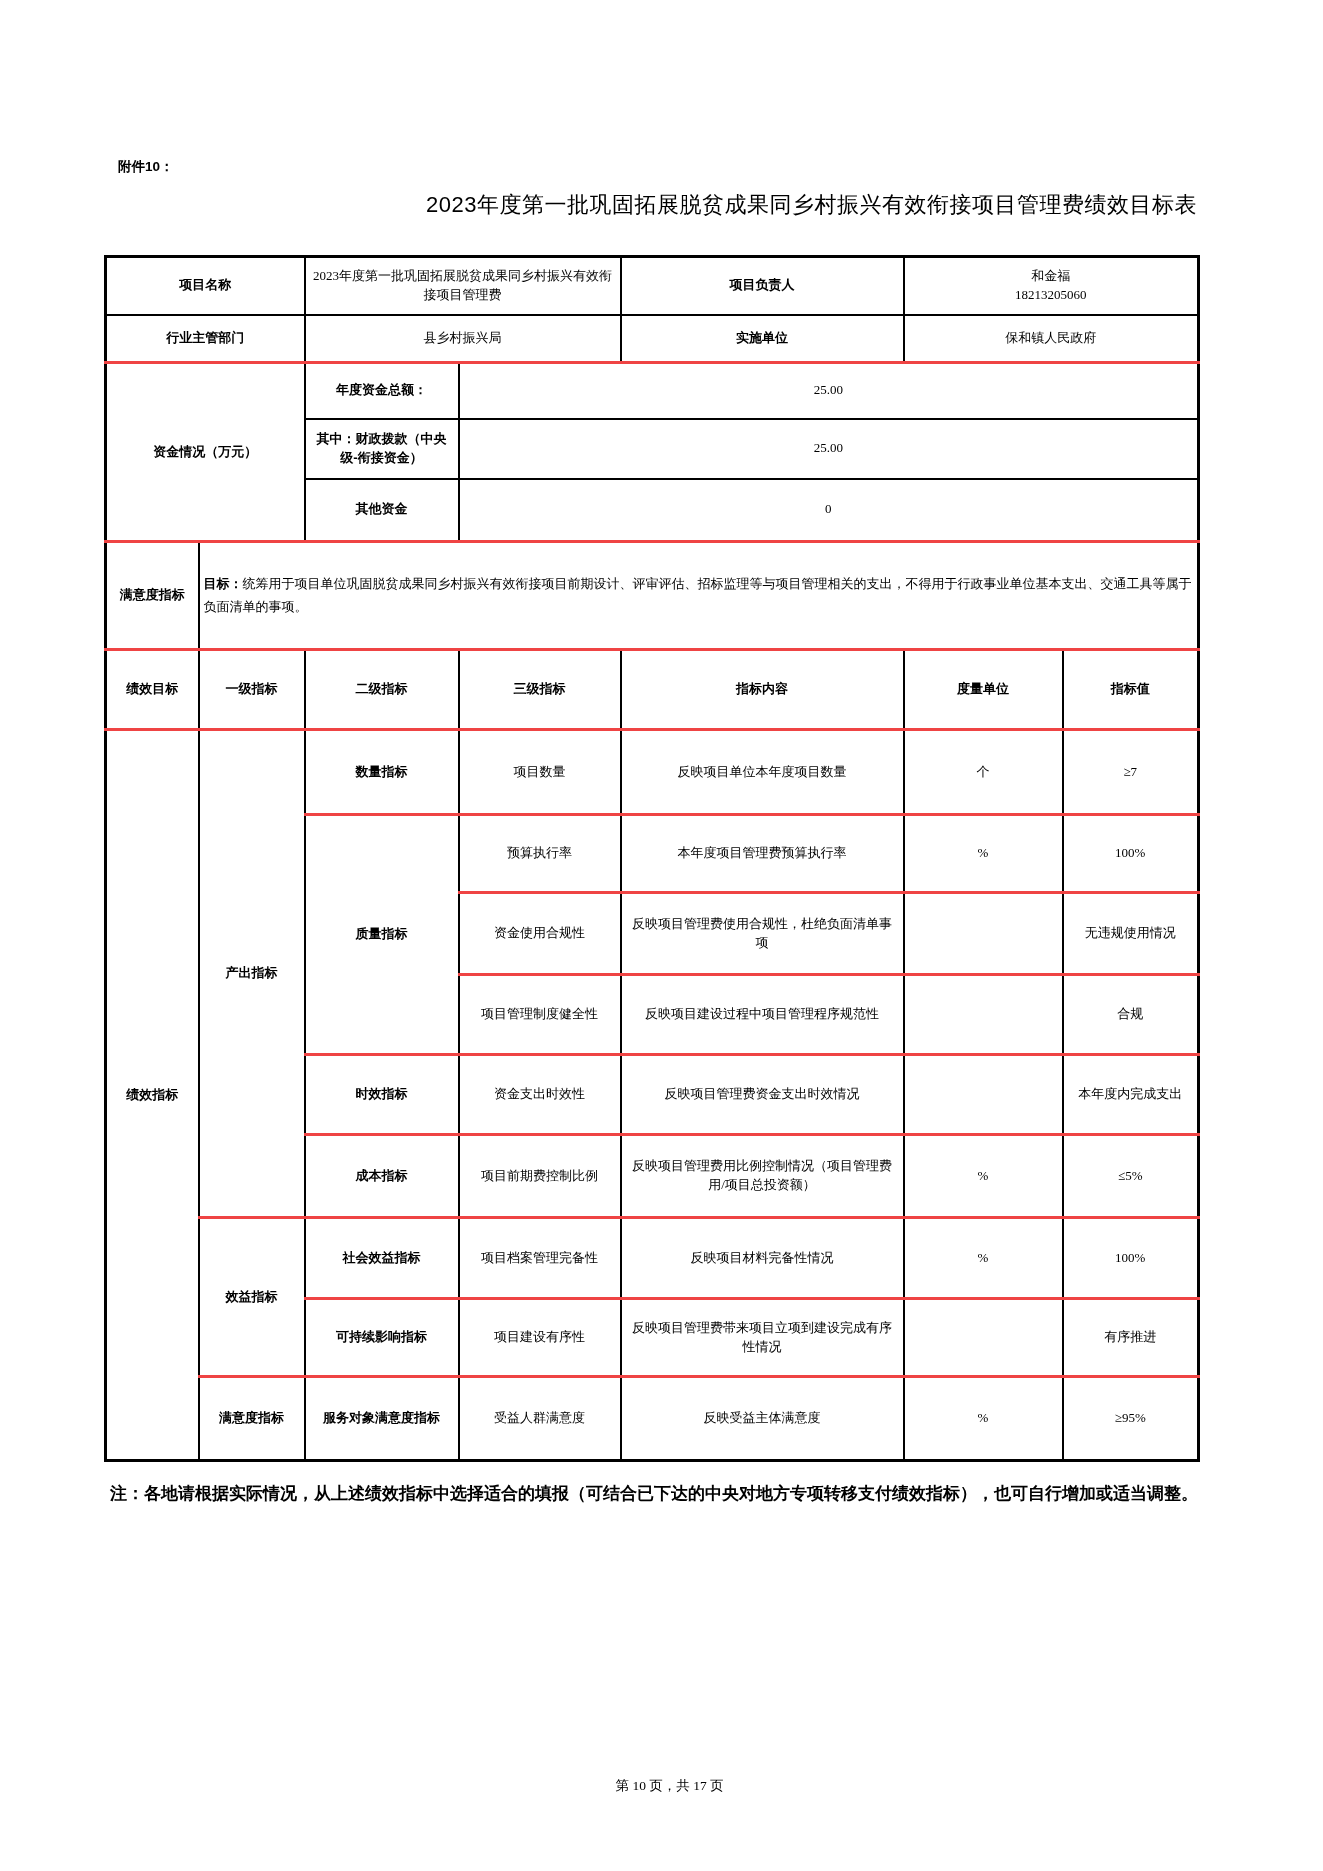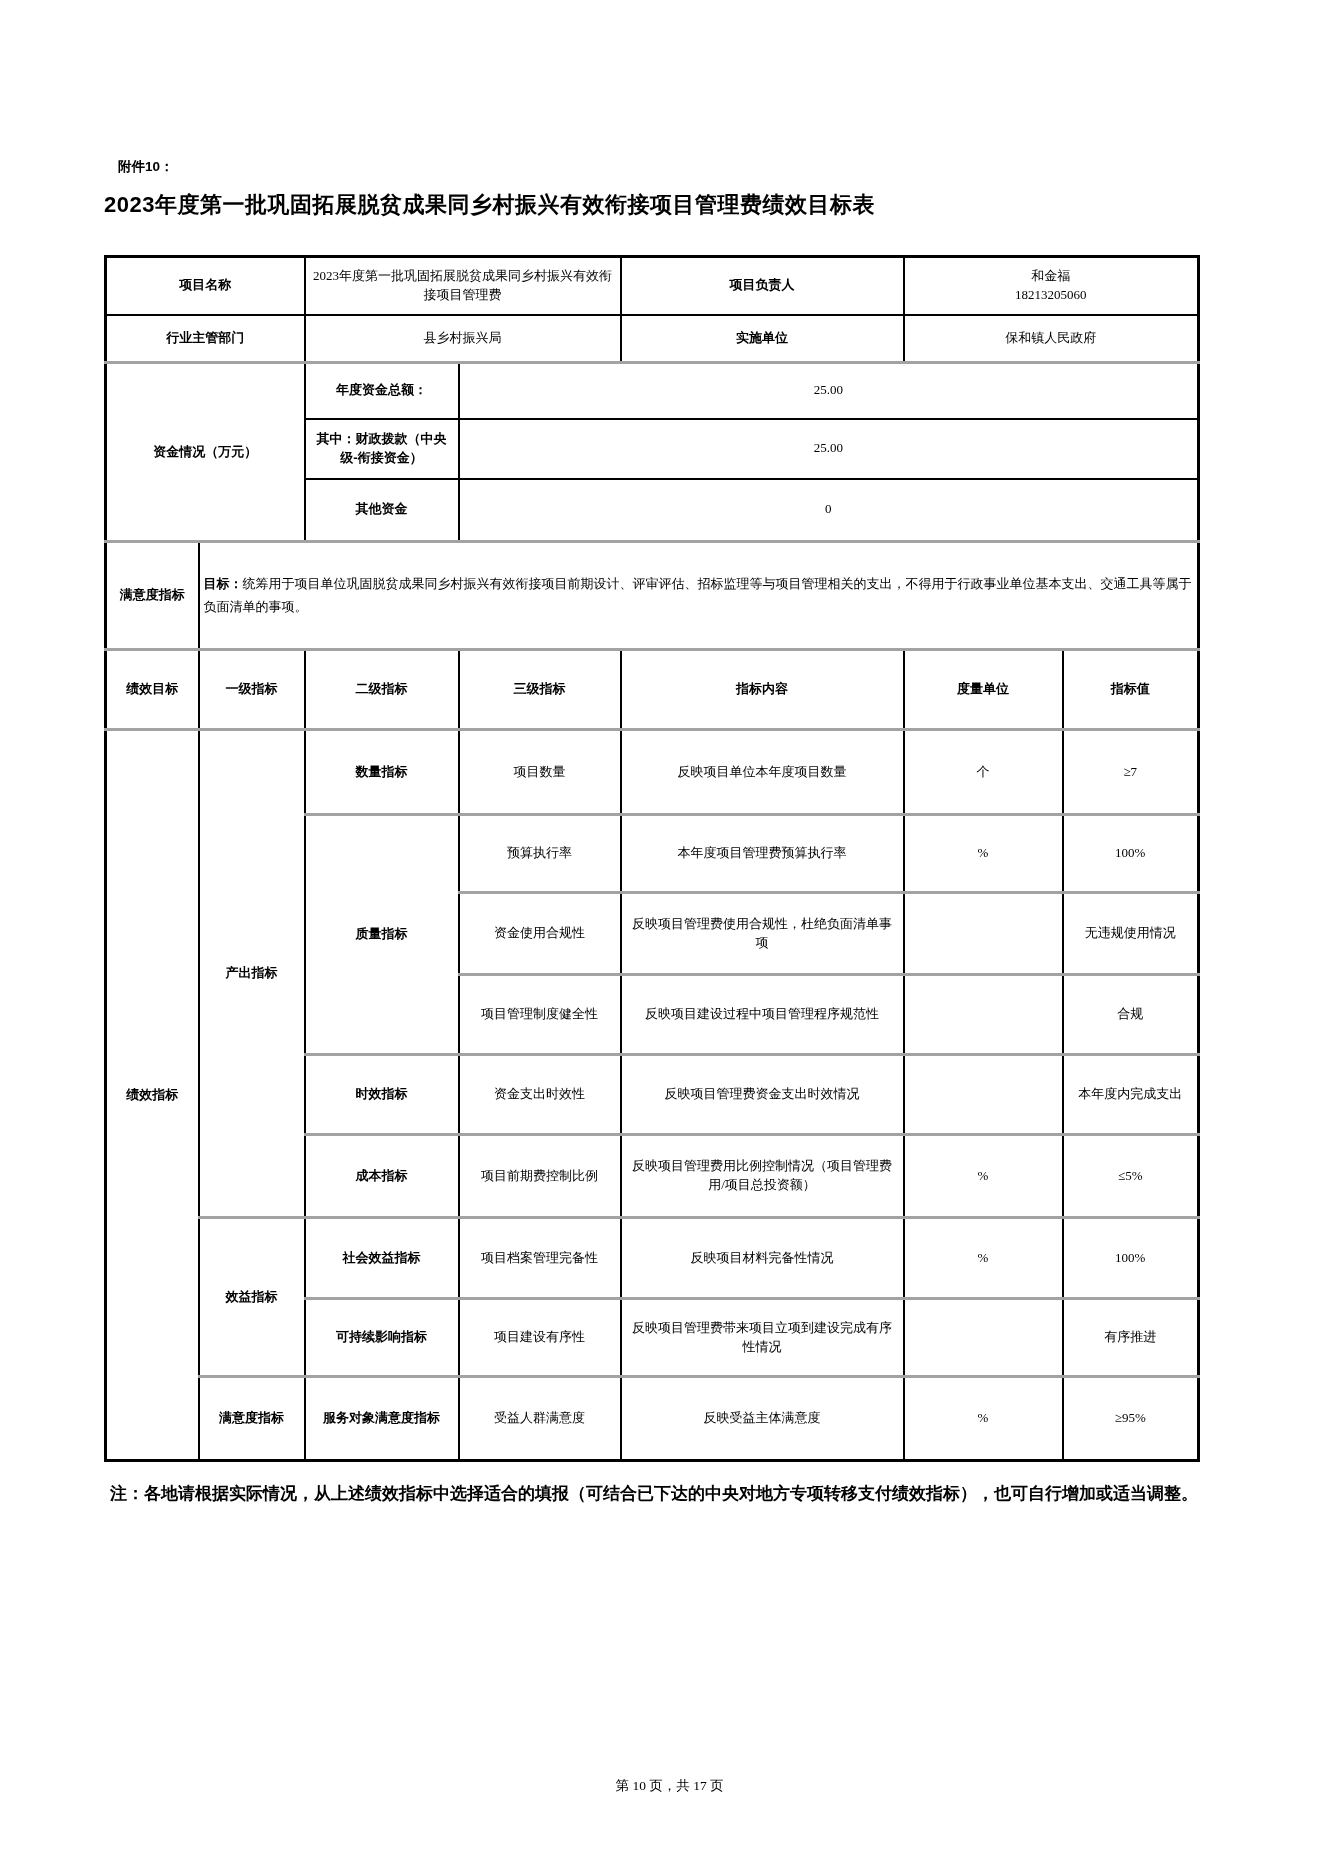--- a/index.html
+++ b/index.html
@@ -8,37 +8,37 @@
     background:#ffffff; color:#000000;
     font-family:"Liberation Serif","DejaVu Serif",serif;
   }
   .attachment {
     position:absolute; left:118px; top:158px;
     font-size:13.5px; font-weight:bold;
     font-family:"Liberation Sans","DejaVu Sans",sans-serif;
   }
   .doc-title {
     position:absolute; left:104px; top:190px; width:1093px;
-    text-align:left; font-size:22px; font-weight:bold;
+    text-align:right; font-size:22px; font-weight:normal;
     font-family:"Liberation Sans","DejaVu Sans",sans-serif;
     letter-spacing:0.5px;
   }
   table.doc-table {
     position:absolute; left:104px; top:255px; width:1093px;
     border-collapse:collapse; table-layout:fixed;
     border:3px solid #000;
   }
   td {
     border:2px solid #000;
     font-size:13px; line-height:1.45;
     text-align:center; vertical-align:middle;
     padding:2px 6px;
     word-break:break-all;
   }
-  tr.t3 > td { border-top:3px solid #a3a3a3; }
+  tr.t3 > td { border-top:3px solid #ef4444; }
   .lab {
     font-weight:bold;
     font-family:"Liberation Sans","DejaVu Sans",sans-serif;
   }
   .goal-cell { text-align:left; padding:6px 4px; line-height:1.7; }
   .note {
     position:absolute; left:104px; top:1482px; width:1100px;
     font-size:17px; font-weight:bold;
     font-family:"Liberation Sans","DejaVu Sans",sans-serif;
     text-align:center;

